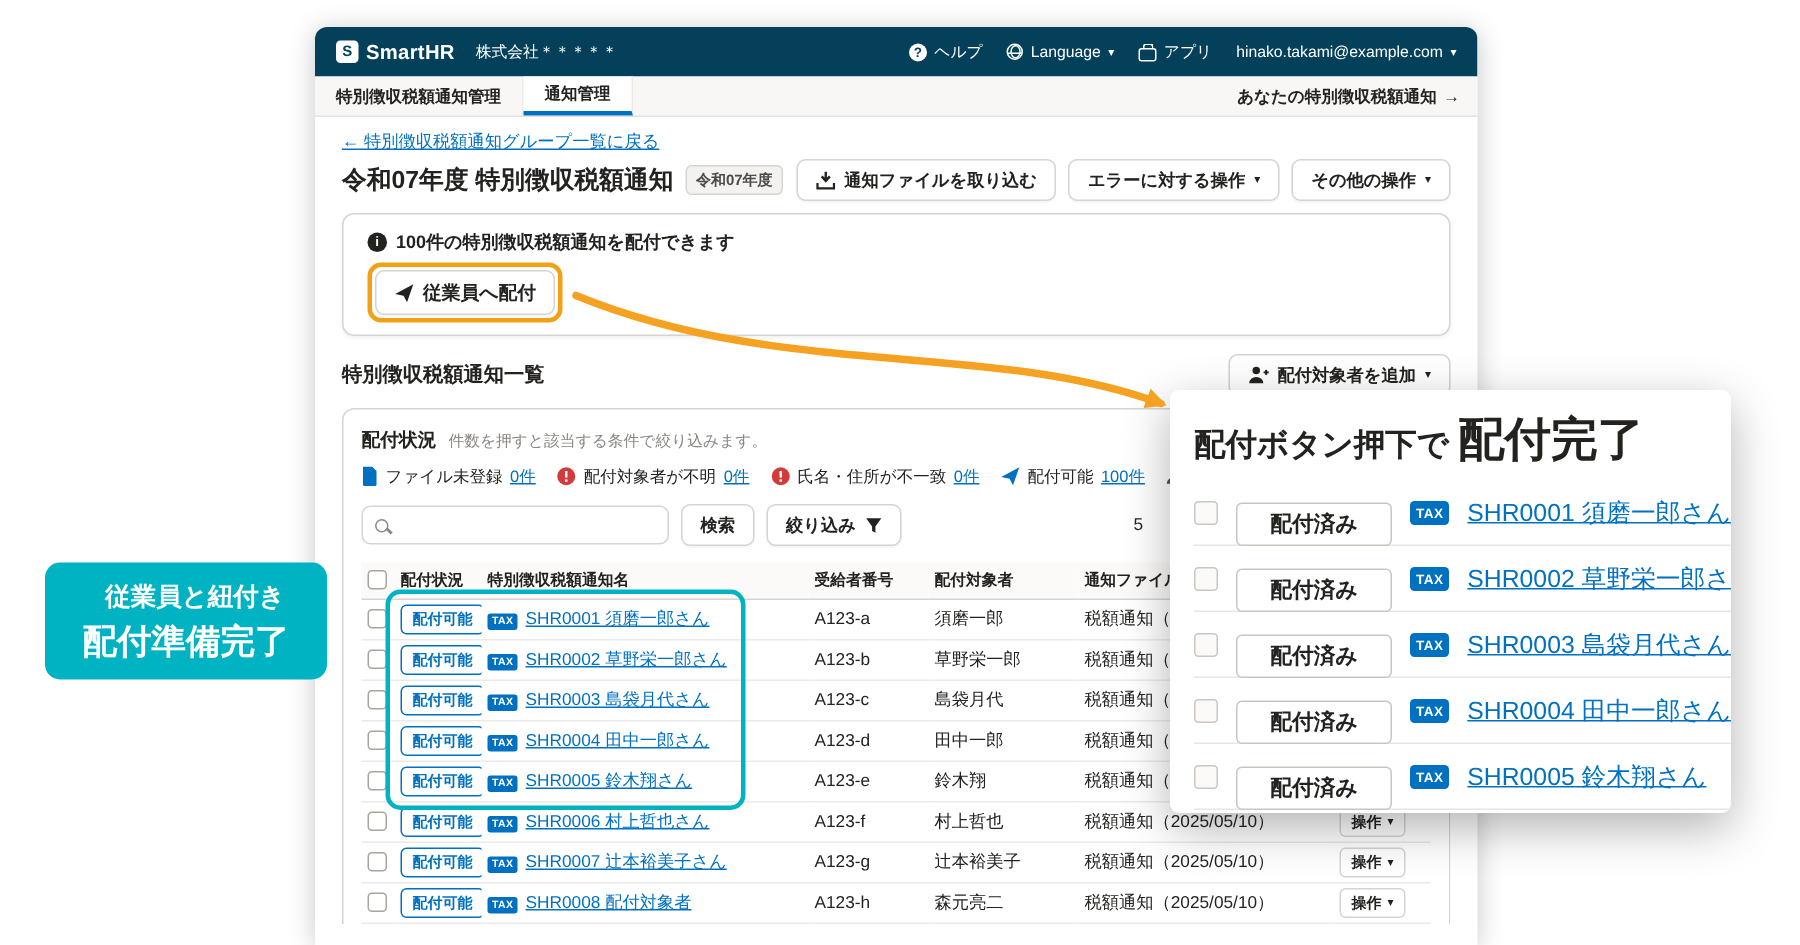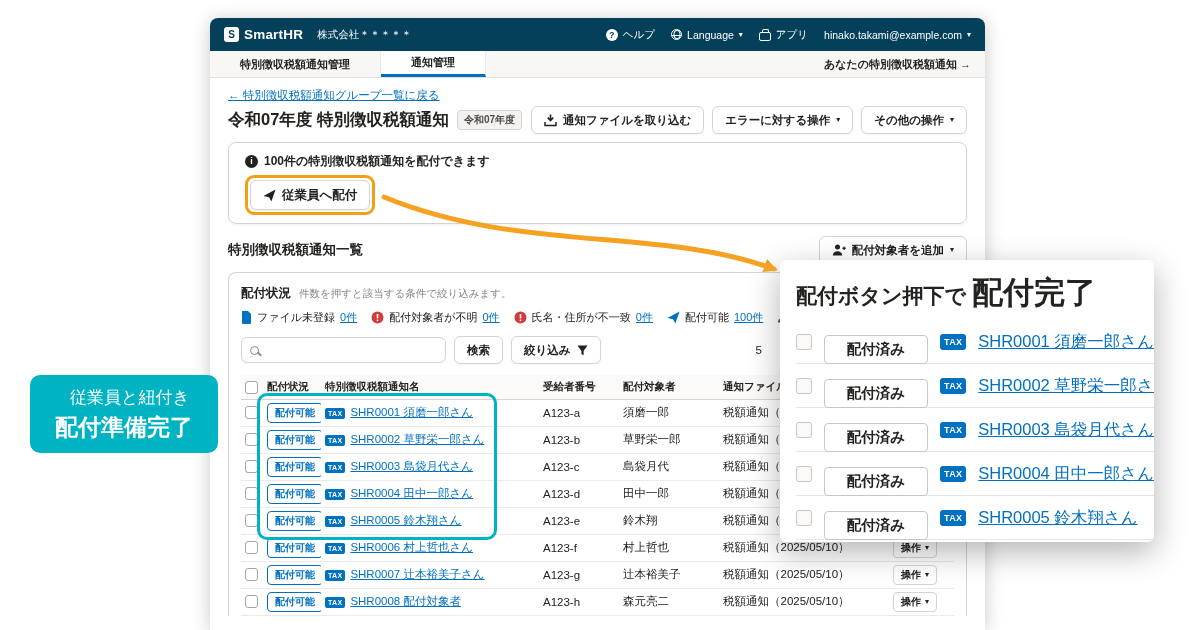--- a/index.html
+++ b/index.html
@@ -22,23 +22,23 @@
   .globe { width:11px; height:11px; border:1.2px solid #fff; border-radius:50%; position:relative; }
   .globe::before { content:""; position:absolute; top:0; bottom:0; left:50%; width:55%; transform:translateX(-50%); border:1px solid #fff; border-radius:50%; }
   .globe::after { content:""; position:absolute; top:50%; left:0; right:0; border-top:1px solid #fff; }
   .case { width:12px; height:9px; border:1.2px solid #fff; border-radius:2px; position:relative; margin-top:3px; }
   .case::before { content:""; position:absolute; top:-4px; left:2.5px; width:5px; height:3px; border:1.2px solid #fff; border-bottom:none; border-radius:2px 2px 0 0; }
   .caret { font-size:8px; line-height:1; }
   .caret.dark { color:#23221f; }
 
   
   .tab-bar { height:27px; background:#f8f7f6; border-bottom:1px solid #e4e1de; display:flex; align-items:stretch; position:relative; }
-  .tab { display:flex; align-items:center; padding:0 30px; font-size:11px; font-weight:bold; color:#23221f; border-right:1px solid #eceae7; cursor:pointer; }
+  .tab { display:flex; align-items:center; padding:0 14px; font-size:11px; font-weight:bold; color:#23221f; border-right:1px solid #eceae7; cursor:pointer; }
   .tab.active { background:#fff; border-bottom:3px solid #0071c1; }
-  .your-notice { position:absolute; right:14px; top:0; height:100%; display:flex; align-items:center; font-size:11px; font-weight:bold; cursor:pointer; text-decoration:none; }
+  .your-notice { position:absolute; right:14px; top:0; height:100%; display:flex; align-items:center; font-size:11px; font-weight:bold; cursor:pointer; text-decoration:none;font-family:Liberation Mono, monospace; }
 
   
   .content { padding:10px 18px 0; }
   .back-link { display:block; height:14px; line-height:14px; font-size:11.5px; color:#0071c1; text-decoration:underline; margin-bottom:4px; cursor:pointer; width:fit-content; }
   .title-row { height:28px; display:flex; align-items:center; margin-bottom:8px; }
   .title-left { display:flex; align-items:center; gap:8px; }
   .page-title { font-size:16.5px; font-weight:bold; }
   .year-badge { font-size:10px; border:1px solid #d6d3d0; background:#f3f2f0; border-radius:4px; padding:2px 6px; color:#4e4b45;font-weight:bold; }
   .title-actions { margin-left:auto; display:flex; gap:8px; }
   .btn { display:inline-flex; align-items:center; gap:6px; background:#fff; border:1px solid #d6d3d0; border-radius:6px; font-weight:bold; font-size:11.5px; color:#23221f; padding:0 12px; height:28px; cursor:pointer; font-family:inherit; box-shadow:0 1px 1px rgba(0,0,0,.04); }
@@ -73,21 +73,21 @@
   .notice-table th { height:24px; font-size:10.5px; font-weight:bold; text-align:left; border-bottom:1px solid #d6d3d0; padding:0 4px; background:#fbfaf9; }
   .notice-table td { height:27px; font-size:11.5px; border-bottom:1px solid #eceae8; padding:0 4px; white-space:nowrap; overflow:hidden; }
   .checkbox { display:inline-block; width:13px; height:13px; border:1px solid #a8a49e; border-radius:3px; background:#fff; vertical-align:middle; cursor:pointer; }
   .badge-ok { display:inline-block; font-size:10px; font-weight:bold; color:#0071c1; border:1px solid #0071c1; border-radius:4px; padding:2px 7px; background:#fff; }
   .tax { display:inline-block; background:#0071c1; color:#fff; font-size:7px; font-weight:bold; border-radius:2px; padding:2px 3px; letter-spacing:.3px; margin-right:5px; }
   .rowlink { color:#0071c1; text-decoration:underline; cursor:pointer; }
 
   
   .teal-outline { position:absolute; left:257px; top:393px; width:240px; height:147px; border:3px solid #00b3c3; border-radius:10px; z-index:10; pointer-events:none; }
   .callout { position:absolute; left:30px; top:375px; width:188px; height:78px; background:#00b3c3; border-radius:10px; color:#fff; display:flex; flex-direction:column; align-items:center; justify-content:center; gap:3px; z-index:11; text-align:center; }
-  .callout .l1 { font-size:17px; font-weight:normal;margin-left:12px; }
+  .callout .l1 { font-size:17px; font-weight:bold;margin-left:12px; }
   .callout .l2 { font-size:23px; font-weight:bold; }
   .overlay-panel { position:absolute; left:780px; top:260px; width:374px; height:282px; background:#fff; border-radius:6px; box-shadow:0 10px 32px rgba(0,0,0,.3); z-index:12; padding:12px 0 0 16px; overflow:hidden; }
   .o-title { display:flex; align-items:baseline; gap:6px; margin-bottom:6px; white-space:nowrap; }
   .o-prefix { font-size:21px; font-weight:bold; }
   .o-big { font-size:31px; font-weight:bold; }
   .o-row { height:44px; display:flex; align-items:center; gap:12px; border-bottom:1px solid #e8e6e3; white-space:nowrap; }
   .o-check { width:16px; height:16px; border:1px solid #c9c6c1; border-radius:3px; background:#fbfaf9; flex:none; cursor:pointer; }
   .o-status { width:104px; height:29px; border:1px solid #c9c6c1; border-radius:4px; display:flex; align-items:center; justify-content:center; font-size:14.5px; font-weight:bold; flex:none; cursor:pointer; background:#fff;margin-top:16px; }
   .o-tax { font-size:9px; padding:3px 4px; border-radius:3px; margin-right:0; }
   .o-link { font-size:16.5px; color:#0071c1; text-decoration:underline; cursor:pointer; }

